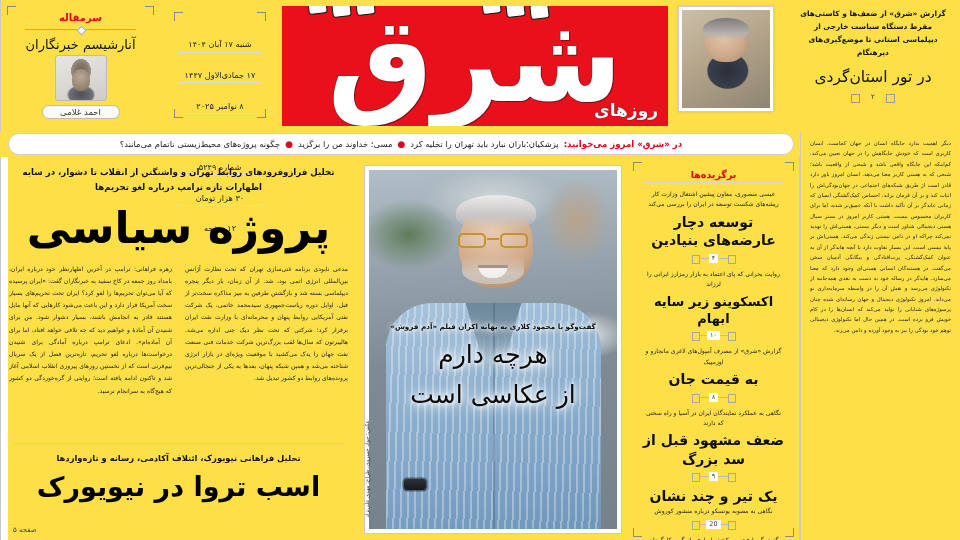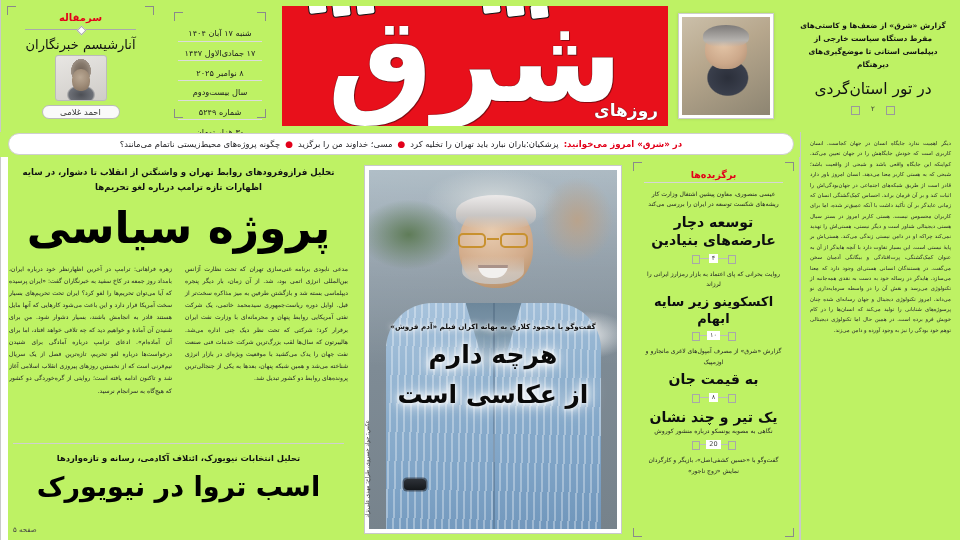--- a/index.html
+++ b/index.html
@@ -2,21 +2,21 @@
 <html lang="fa" dir="rtl"><head>
 <meta charset="utf-8">
 <style>
   * { box-sizing: border-box; margin: 0; padding: 0; }
   html, body {
     width: 960px; height: 540px;
     background: #ffffff;
     font-family: "DejaVu Sans", "Liberation Sans", sans-serif;
     overflow: hidden;
   }
-  .page { position: relative; width: 960px; height: 540px; background: #bef264; }
+  .page { position: relative; width: 960px; height: 540px; background: #fde047; }
 
   
   .masthead-row {
     position: absolute; top: 0; left: 0; width: 960px; height: 132px;
     display: flex; flex-direction: row-reverse;
   }
 
   
   .editorial-col {
     width: 160px; height: 132px; position: relative;
@@ -71,21 +71,21 @@
   .date-col {
     width: 120px; height: 132px; position: relative; padding-top: 22px;
     text-align: center;
   }
   .date-col .corner.tl { top: 12px; left: 14px; }
   .date-col .corner.tr { top: 12px; right: 14px; }
   .date-col .corner.bl { bottom: 14px; left: 14px; }
   .date-col .corner.br { bottom: 14px; right: 14px; }
   .date-line {
     font-size: 8.2px; color: #1d1d1f; padding: 1.3px 0; line-height: 1.35;
-    border-bottom: 1px solid #dcdcdc; margin: 5px 18px;
+    border-bottom: 1px solid #dcdcdc; margin: 16px 18px;
   }
   .date-line:last-child { border-bottom: none; }
 
   
   .logo-block {
     width: 390px; height: 132px; position: relative; padding: 6px 2px 6px 2px;
   }
   .logo-red {
     position: relative; width: 100%; height: 100%;
     background: #e8101b;
@@ -107,21 +107,21 @@
   
   .logo-dots { position:absolute; top:-5px; left:0; width:100%; height:18px; }
   .logo-dots span {
     position:absolute; top:0; width:19px; height:15px; background:#fff;
     border:1.5px solid #111; border-radius:3px; transform: rotate(-7deg);
   }
 
   
   .teaser-col {
     flex: 1; height: 132px; position: relative; display: flex; flex-direction: row-reverse;
-    align-items: center; padding: 6px 6px 6px 8px; gap: 18px;
+    padding: 6px 6px 6px 8px; gap: 18px;
   }
   .teaser-text { flex: 1; text-align: center; padding-top: 2px; }
   .teaser-kicker { font-size: 7.4px; line-height: 1.75; color: #111; font-weight: bold; padding: 0 6px; }
   .teaser-title { font-size: 15.5px; line-height: 1.42; color: #111; margin-top: 6px; }
   .page-tag {
     margin: 5px auto 0 auto; width: 44px; height: 9px; position: relative;
     font-size: 7px; color: #333; text-align:center; line-height: 9px;
   }
   .page-tag::before, .page-tag::after {
     content:""; position:absolute; top:1px; width:7px; height:7px; border:1px solid #9a9a9a;
@@ -271,21 +271,21 @@
   }
   
   .ph-overlay {
     position:absolute; left:0; right:0; top:42%; text-align:center; padding: 0 8px;
   }
   .ph-kicker {
     font-size: 7.2px; color:#111; font-weight:bold; line-height:1.6;
     text-shadow: 0 0 3px #fff, 0 0 6px #fff, 0 0 9px #fff;
   }
   .ph-title {
-    font-size: 25px; line-height: 1.3; color:#0a0a0a; font-weight:bold; margin-top: 7px;
+    font-size: 25px; line-height: 1.3; color:#0a0a0a; font-weight:normal; margin-top: 7px;
     text-shadow: 0 0 4px #fff, 0 0 9px #fff, 0 0 14px #fff, 0 0 20px #fff;
   }
   .ph-credit {
     position: absolute; left: -1px; bottom: 16px;
     writing-mode: vertical-rl; transform: rotate(180deg);
     font-size: 5.4px; color:#333; letter-spacing: .2px;
   }
 
   
   .lead-col {
@@ -396,21 +396,21 @@
   <div class="body-row">
 
     <div class="lead-col">
       <div class="lead-kicker">تحلیل فرازوفرودهای روابط تهران و واشنگتن از انقلاب تا دشوار، در سایه اظهارات تازه ترامپ درباره لغو تحریم‌ها</div>
       <div class="lead-title">پروژه سیاسی</div>
       <div class="lead-cols">
         <div class="c">زهره فراهانی: ترامپ در آخرین اظهارنظر خود درباره ایران، بامداد روز جمعه در کاخ سفید به خبرنگاران گفت: «ایران پرسیده که آیا می‌توان تحریم‌ها را لغو کرد؟ ایران تحت تحریم‌های بسیار سخت آمریکا قرار دارد و این باعث می‌شود کارهایی که آنها مایل هستند قادر به انجامش باشند، بسیار دشوار شود. من برای شنیدن آن آمادهٔ و خواهیم دید که چه تلافی خواهد افتاد، اما برای آن آماده‌ام». ادعای ترامپ درباره آمادگی برای شنیدن درخواست‌ها درباره لغو تحریم، تازه‌ترین فصل از یک سریال نیم‌قرنی است که از نخستین روزهای پیروزی انقلاب اسلامی آغاز شد و تاکنون ادامه یافته است؛ روایتی از گره‌خوردگی دو کشور که هیچ‌گاه به سرانجام نرسید.</div>
         <div class="c">مدعی نابودی برنامه غنی‌سازی تهران که تحت نظارت آژانس بین‌المللی انرژی اتمی بود، شد. از آن زمان، بار دیگر پنجره دیپلماسی بسته شد و بازگشتن طرفین به میز مذاکره سخت‌تر از قبل. اوایل دوره ریاست‌جمهوری سیدمحمد خاتمی، یک شرکت نفتی آمریکایی روابط پنهان و محرمانه‌ای با وزارت نفت ایران برقرار کرد؛ شرکتی که تحت نظر دیک چنی اداره می‌شد. هالیبرتون که سال‌ها لقب بزرگ‌ترین شرکت خدمات فنی صنعت نفت جهان را یدک می‌کشید با موقعیت ویژه‌ای در بازار انرژی شناخته می‌شد و همین شبکه پنهان، بعدها به یکی از جنجالی‌ترین پرونده‌های روابط دو کشور تبدیل شد.</div>
       </div>
       <div class="lead-sep"></div>
-      <div class="bottom-kicker">تحلیل انتخابات نیویورک، ائتلاف آکادمی، رسانه و تازه‌واردها</div>
+      <div class="bottom-kicker">تحلیل فراهانی نیویورک، ائتلاف آکادمی، رسانه و تازه‌واردها</div>
       <div class="bottom-title">اسب تروا در نیویورک</div>
       <div class="bottom-pg">صفحه ۵</div>
     </div>
 
     <div class="photo-col">
       <div class="photo-frame">
         <div class="photo-inner">
           <div class="bg-blur"></div>
           <div class="ph-shirt"></div>
           <div class="ph-head"></div>
@@ -451,20 +451,25 @@
         <div class="hl-title sm">اکسکوینو زیر سایه ابهام</div>
         <div class="hl-pg"><span class="bar"></span><span class="num">۱۰</span></div>
       </div>
 
       <div class="hl-item">
         <div class="hl-kicker">گزارش «شرق» از مصرف آمپول‌های لاغری مانجارو و اوزمپیک</div>
         <div class="hl-title">به قیمت جان</div>
         <div class="hl-pg"><span class="bar"></span><span class="num">۸</span></div>
       </div>
 
+      <div class="hl-item">
+        <div class="hl-kicker">نگاهی به عملکرد نمایندگان ایران در آسیا و راه سختی که دارند</div>
+        <div class="hl-title">ضعف مشهود قبل از سد بزرگ</div>
+        <div class="hl-pg"><span class="bar"></span><span class="num">۹</span></div>
+      </div>
 
       <div class="hl-item">
         <div class="hl-title">یک تیر و چند نشان</div>
         <div class="hl-kicker">نگاهی به مصوبه یونسکو درباره منشور کوروش</div>
         <div class="hl-pg"><span class="bar"></span><span class="num">20</span></div>
       </div>
 
       <div class="hl-item">
         <div class="hl-kicker">گفت‌وگو با «حسین کشفی‌اصل»، بازیگر و کارگردان نمایش «زوج ناجور»</div>
 

